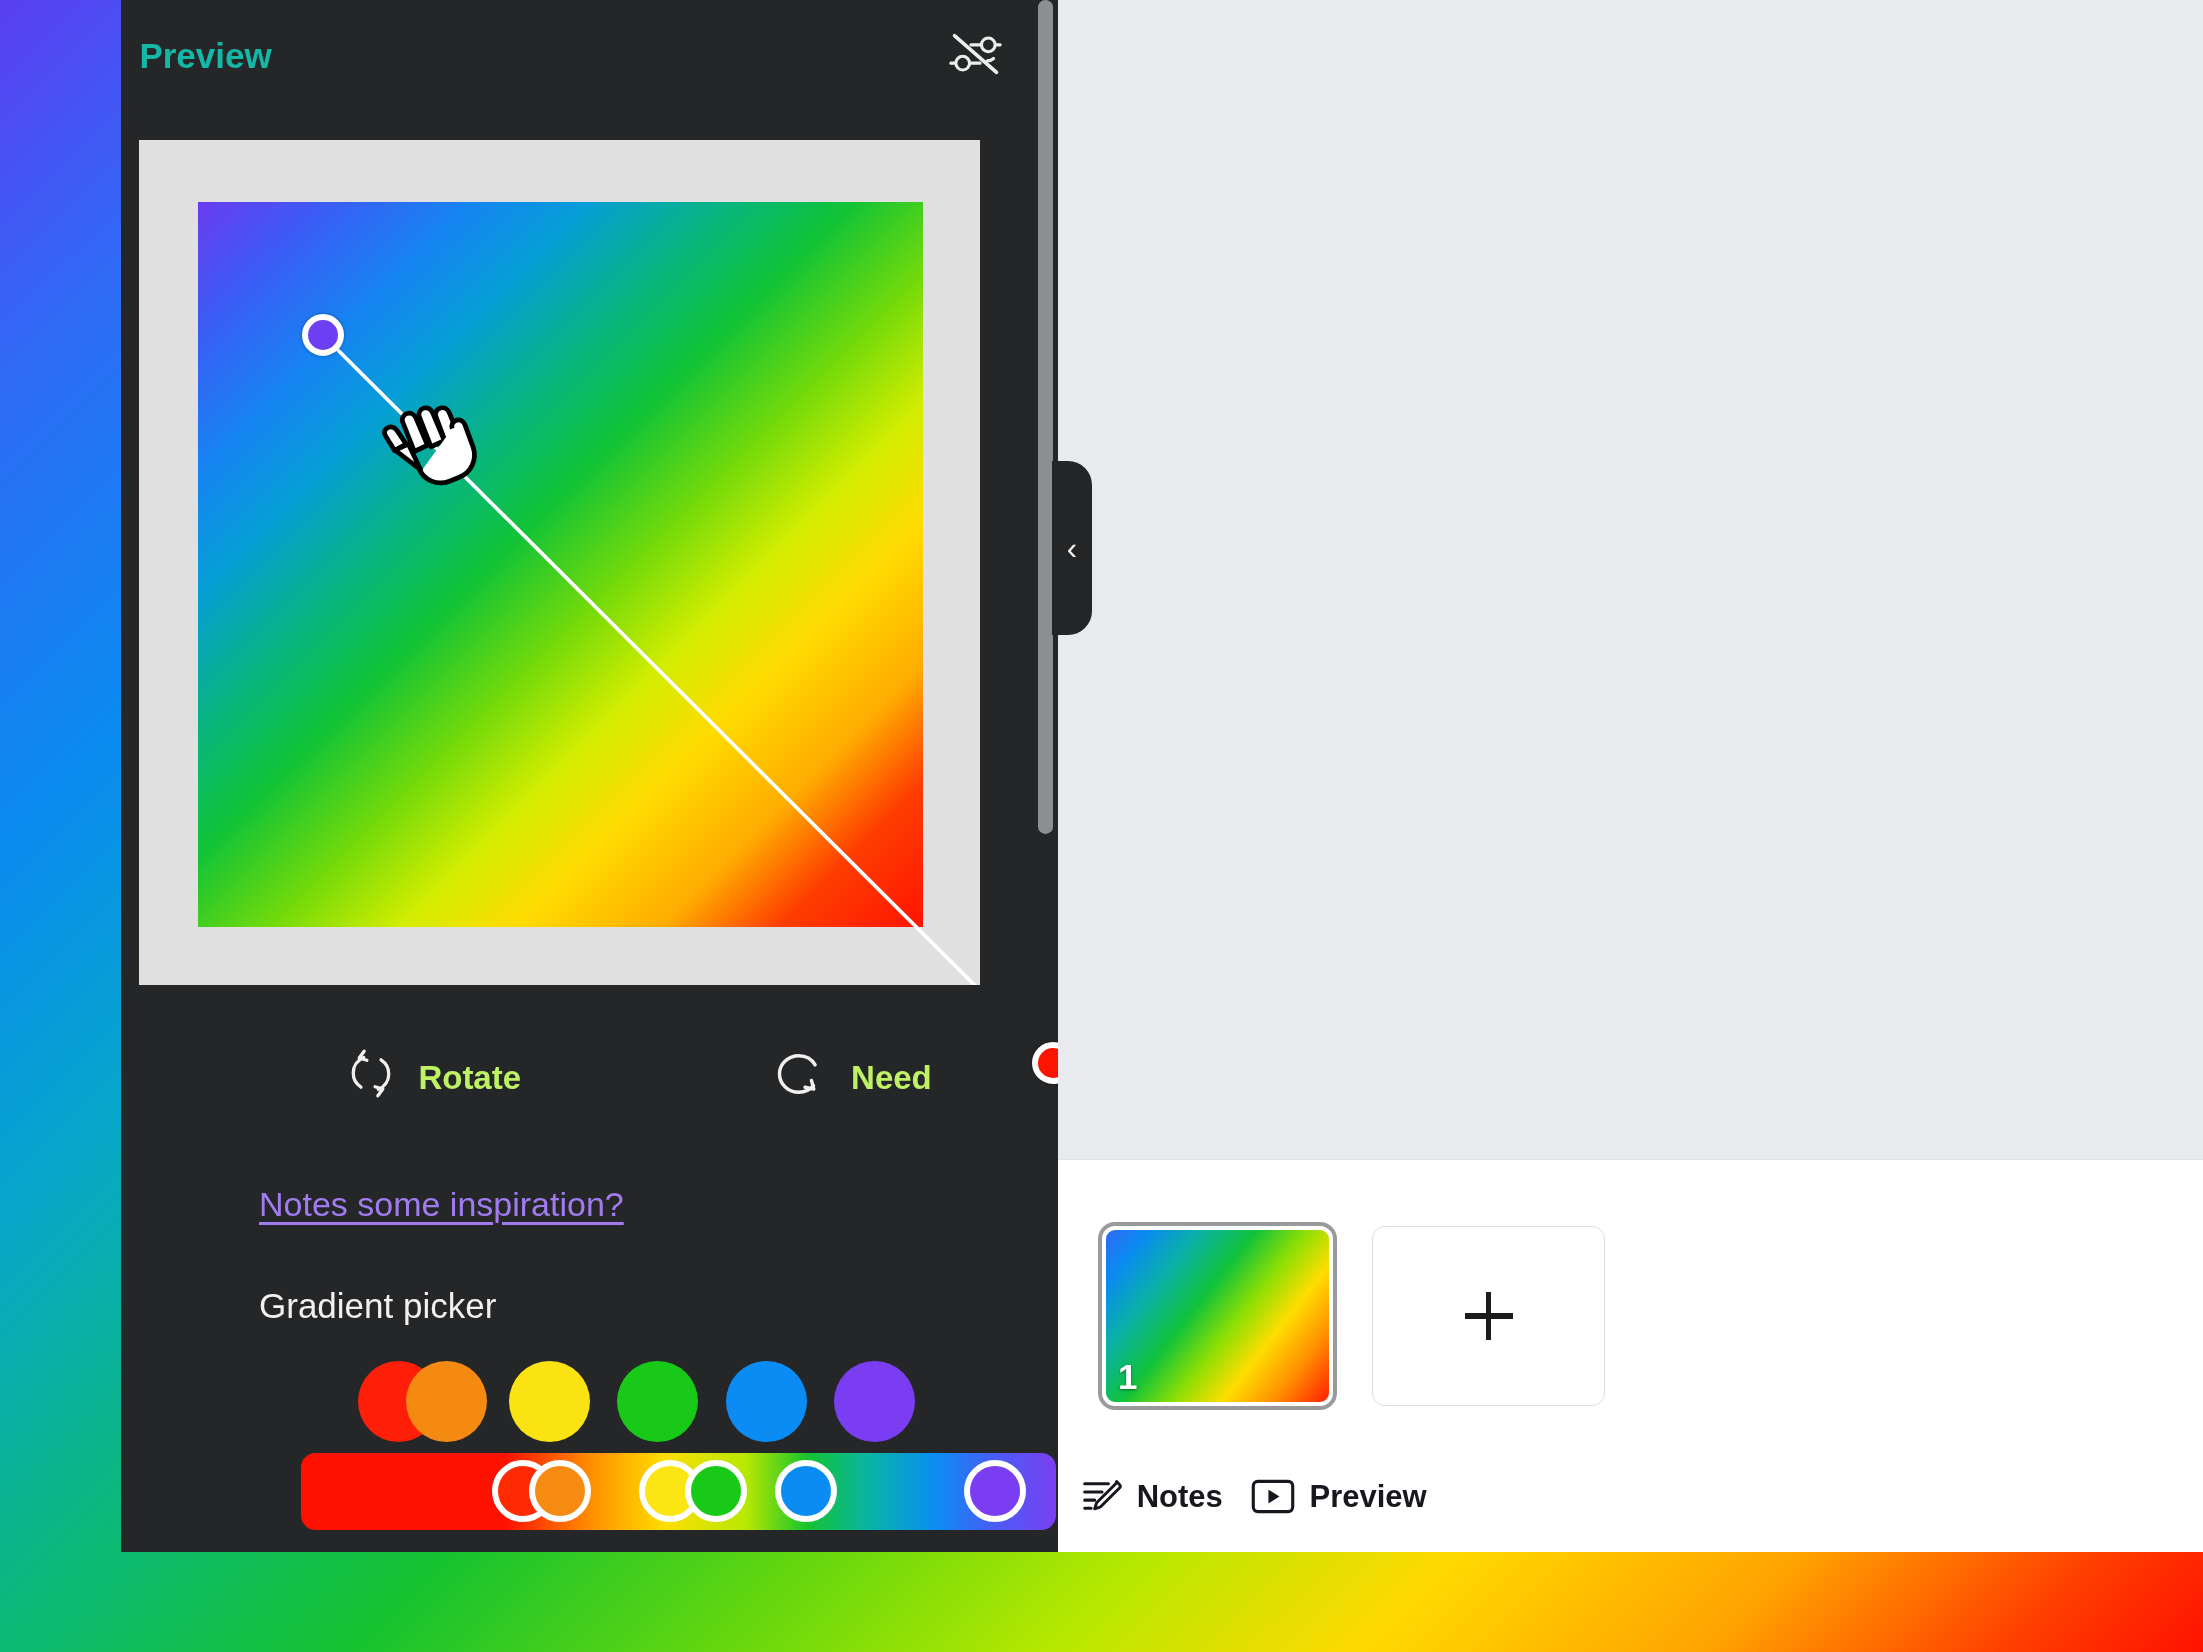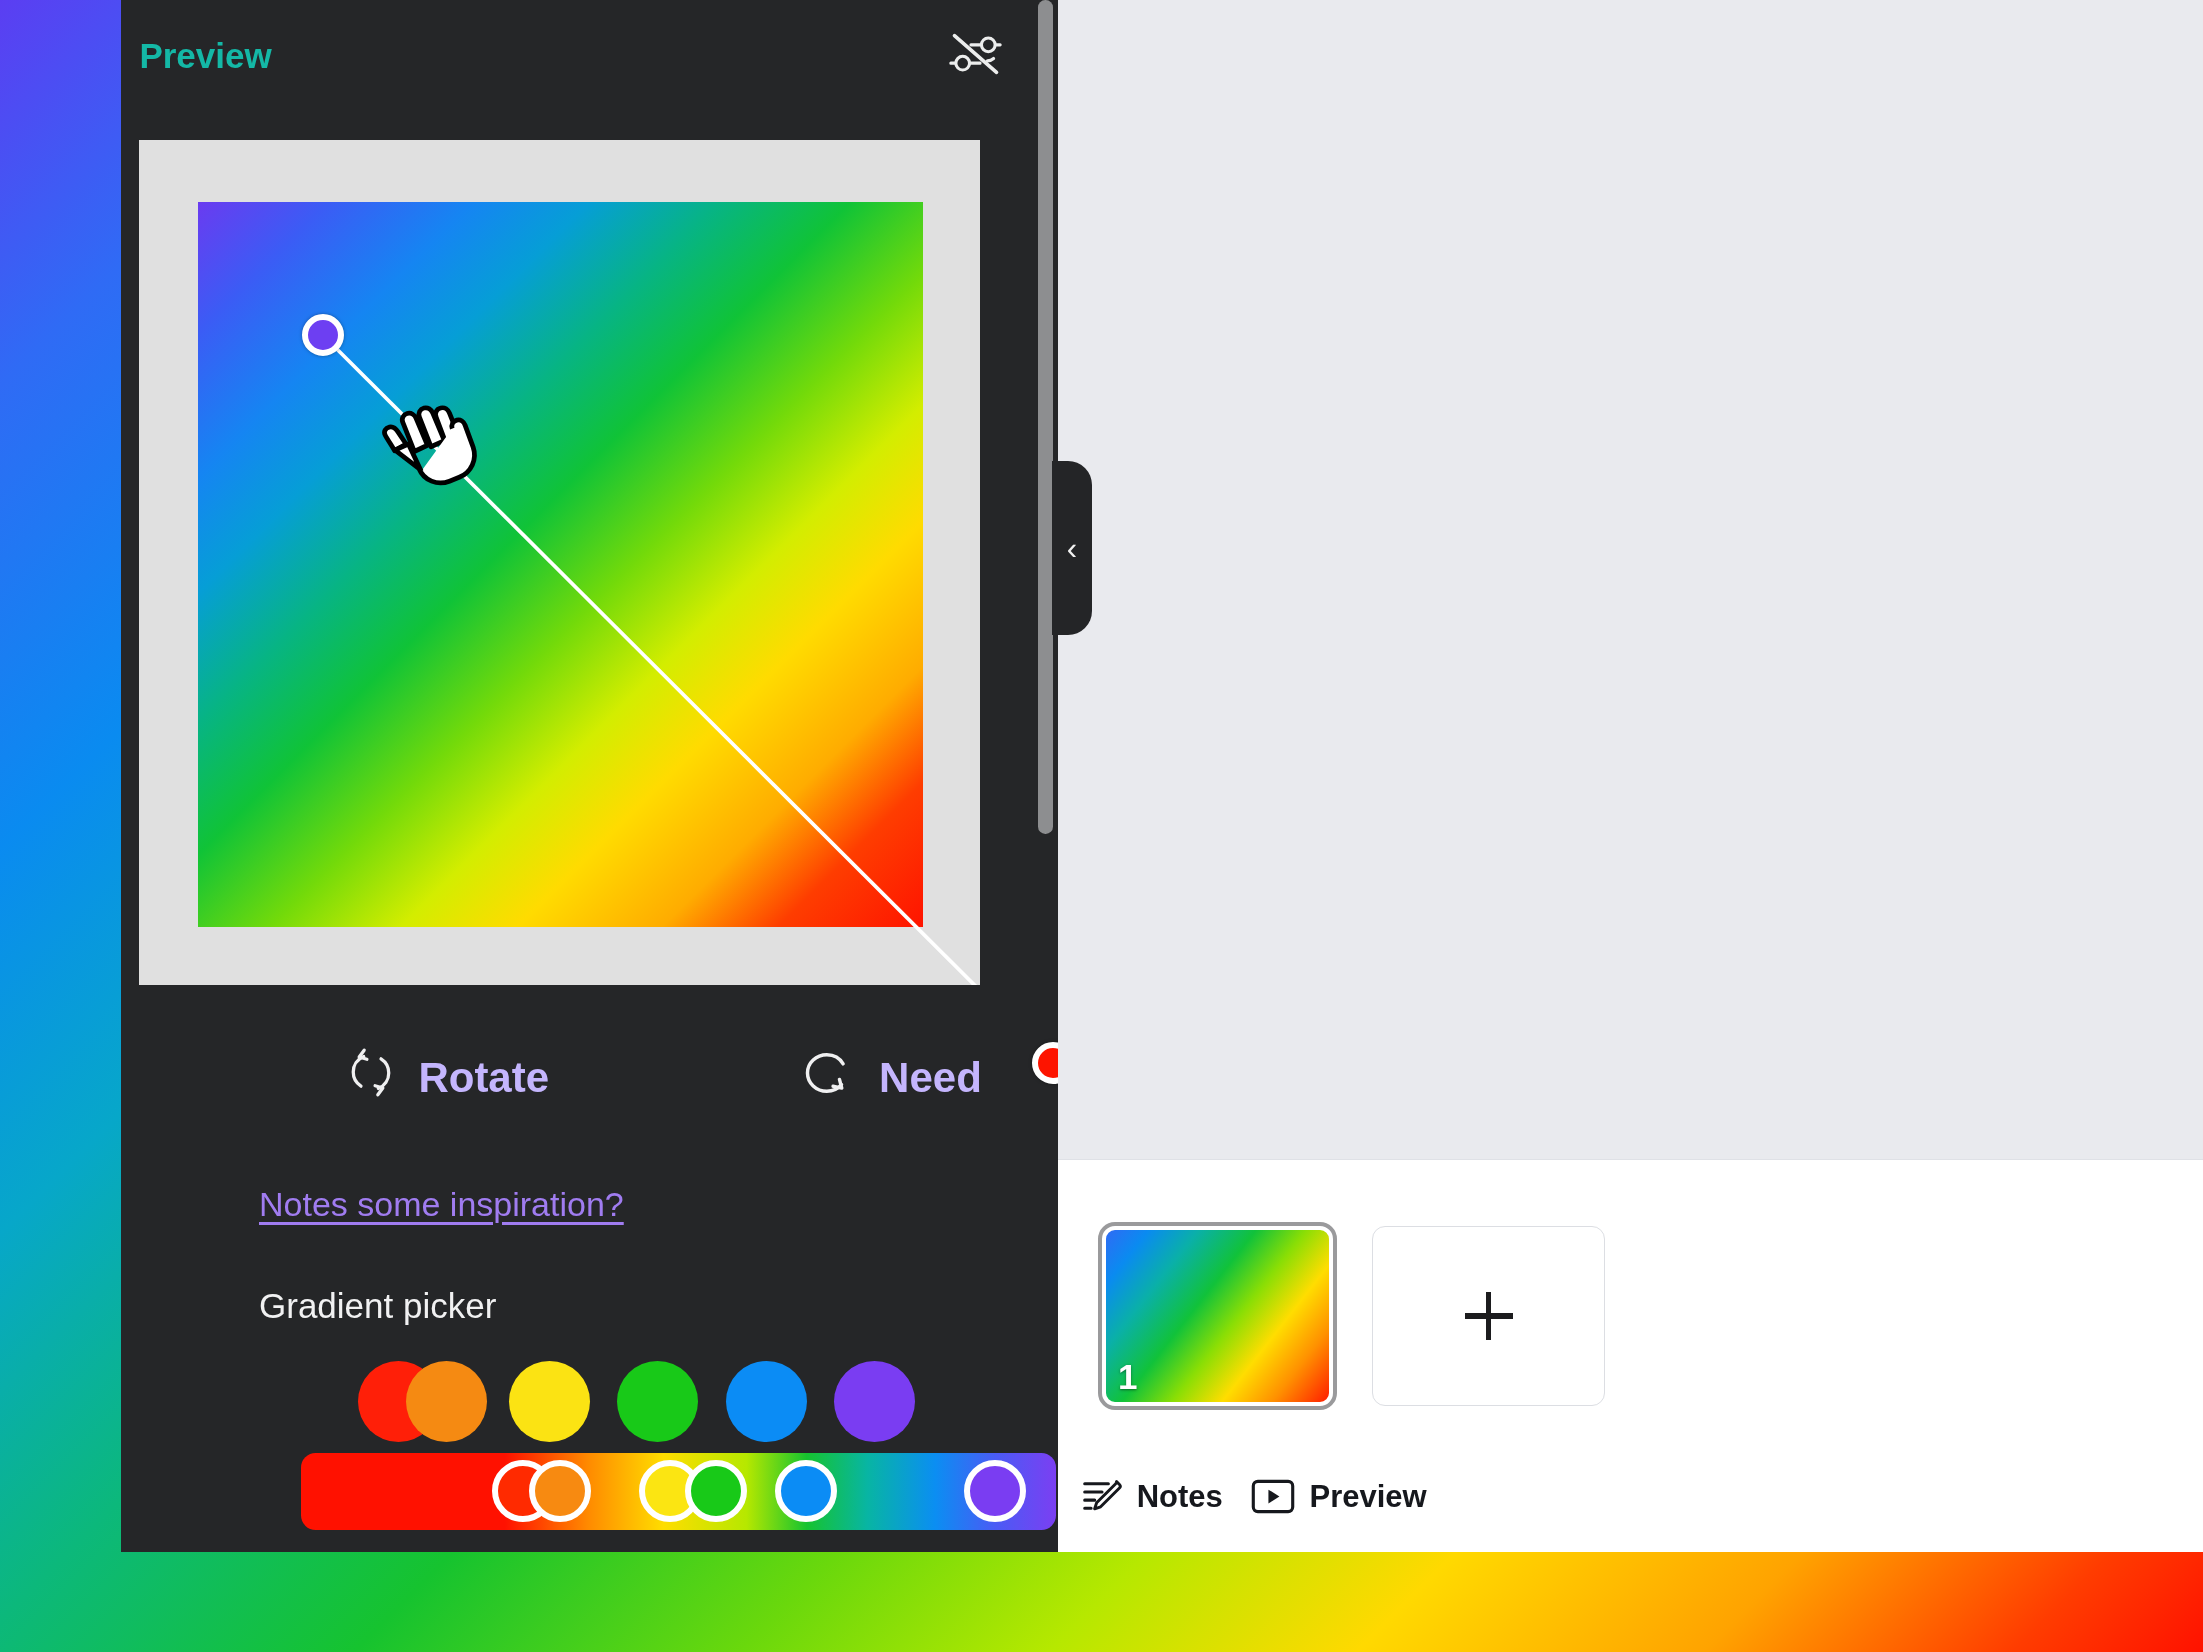--- a/index.html
+++ b/index.html
@@ -166,21 +166,21 @@
   }
 
   
   #transform-row {
     position: absolute; left: 18.4px; top: 1027px;
     width: 841px; height: 101px;
     display: flex; align-items: center;
   }
   .transform-btn {
     display: flex; align-items: center; gap: 24px;
-    color: #c4b5fd; font-size: 42px; font-weight: 700;
+    color: #bef264; font-size: 33px; font-weight: 700;
   }
   #btn-rotate { margin-left: 209px; }
   #btn-flip   { margin-left: 253px; }
 
   
   #inspiration-link {
     position: absolute; left: 138px; top: 1185px;
     color: #a07cf0; font-size: 34px;
     text-decoration: underline;
     text-underline-offset: 6.4px;

